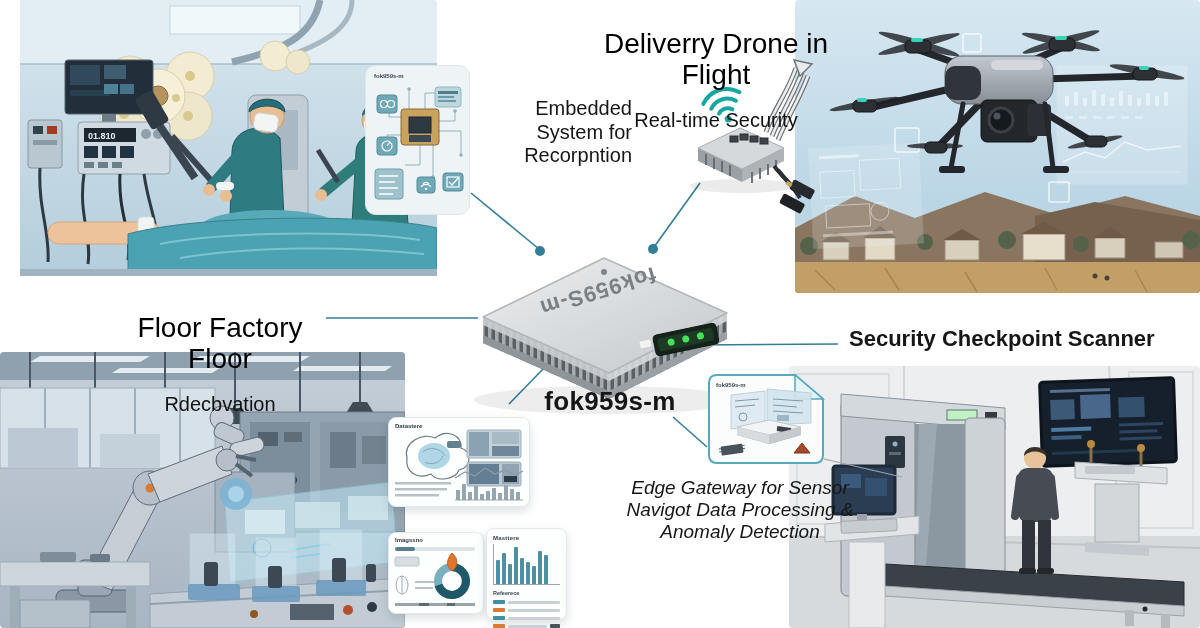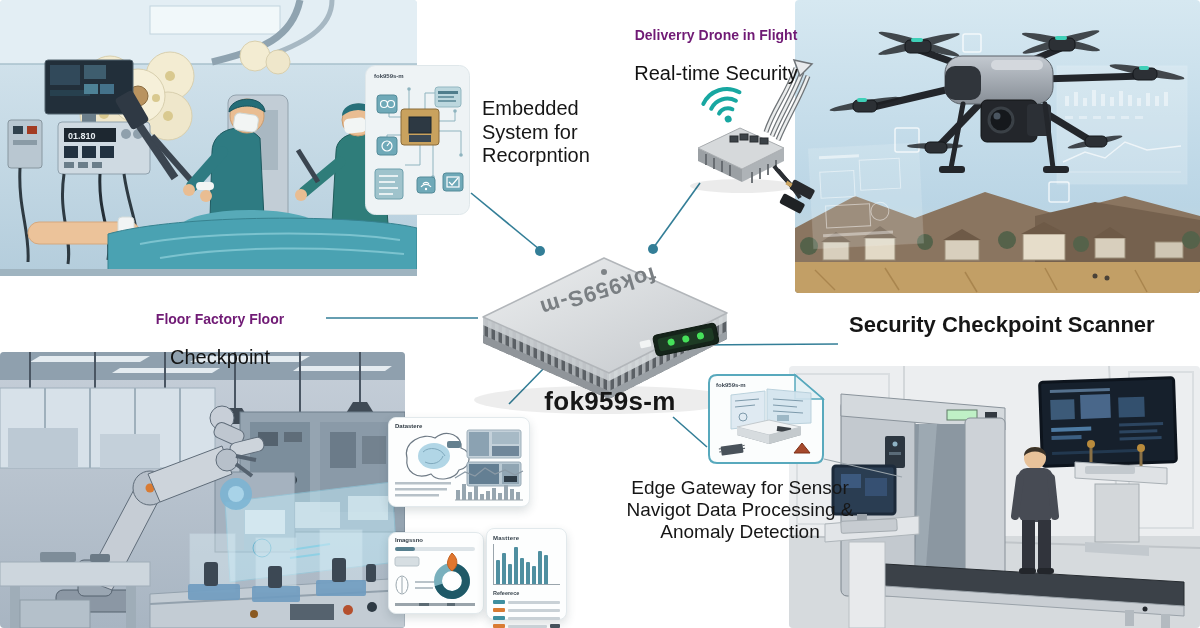--- a/index.html
+++ b/index.html
@@ -1,28 +1,28 @@
 <!DOCTYPE html>
 <html><head>
 <meta charset="utf-8">
 <style>
   html,body{margin:0;padding:0;background:#e8e8e8;}
   .stage{position:relative;width:1200px;height:628px;background:#ffffff;overflow:hidden;
          font-family:"Liberation Sans",sans-serif;color:#161616;}
   .scene{position:absolute;z-index:1;border-radius:4px;overflow:hidden;}
   .card{position:absolute;z-index:20;}
-  .lbl{position:absolute;z-index:30;white-space:pre-line;}
+  .lbl{position:absolute;z-index:30;white-space:pre-line;text-align:right;}
   .overlay{position:absolute;left:0;top:0;z-index:15;pointer-events:none;}
-  .t-title{font-weight:700;font-size:14px;line-height:1.12;color:#701a75;}
+  .t-title{font-weight:400;font-size:28px;line-height:1.12;color:#000000;}
   .t-sub{font-weight:500;font-size:20px;line-height:1.12;color:#121212;}
   .lbl-drone{left:596px;top:10px;width:240px;text-align:center;}
   .lbl-embedded{left:482px;top:97px;width:150px;font-weight:500;font-size:20px;line-height:1.18;}
   .lbl-factory{left:105px;top:294px;width:230px;text-align:center;}
-  .lbl-security{left:849px;top:312px;font-weight:700;font-size:22px;}
-  .lbl-gateway{left:622px;top:477px;width:236px;text-align:center;font-weight:500;font-size:19px;line-height:1.16;}
+  .lbl-security{left:849px;top:326px;font-weight:700;font-size:22px;}
+  .lbl-gateway{left:622px;top:477px;width:236px;text-align:center;font-weight:500;font-size:19px;line-height:1.16;font-style:italic;}
   .lbl-caption{left:540px;top:386px;width:140px;text-align:center;font-weight:700;font-size:26px;letter-spacing:.3px;}
   .wcard{background:#fdfefe;border:1px solid #e2e9ec;border-radius:8px;
          box-shadow:0 4px 10px rgba(40,60,70,.16);}
   .microtitle{display:block;font-weight:700;font-size:6px;color:#34404a;letter-spacing:.2px;}
   
   .card-bars{left:486px;top:528px;width:81px;height:92px;padding:6px;box-sizing:border-box;}
   .minichart{display:flex;align-items:flex-end;gap:2px;height:40px;margin-top:3px;
              border-left:1px solid #9aa5ac;border-bottom:1px solid #9aa5ac;padding-left:2px;}
   .mbar{width:4px;background:#4f8fa0;border-radius:1px 1px 0 0;}
   .legend-title{display:block;margin-top:5px;font-weight:700;font-size:5.5px;color:#3a454e;}
@@ -30,21 +30,21 @@
   .chip{width:12px;height:4px;border-radius:1px;flex:0 0 auto;}
   .chip.teal{background:#3f8fa0;} .chip.orange{background:#d97b33;}
   .lline{flex:1;height:3px;background:#c9d1d6;border-radius:1px;}
   .ldark{width:10px;height:4px;background:#46525c;border-radius:1px;flex:0 0 auto;}
 </style>
 </head>
 <body>
 
 <div class="stage">
 
-  <div class="scene" style="left:0;top:0;width:417px;height:280px;">
+  <div class="scene" style="left:0;top:0;width:417px;height:280px;padding-left:20px;">
     <svg width="417" height="276" viewBox="0 0 417 276">
       <defs>
         <linearGradient id="sg1" x1="0" y1="0" x2="0" y2="1">
           <stop offset="0" stop-color="#d8e7ef"></stop>
             <stop offset="1" stop-color="#b4cddc"></stop>
         </linearGradient>
       </defs>
       <rect width="417" height="276" fill="url(#sg1)"></rect>
       <rect x="0" y="0" width="417" height="64" fill="#e3eef4"></rect>
       <rect x="150" y="6" width="130" height="28" fill="#f1f8fa" stroke="#c2d4de"></rect>
@@ -785,21 +785,21 @@
     <span class="t-title" style="display:block;">Deliverry Drone in Flight</span>
     <span class="t-sub" style="display:block;">Real-time Security</span>
   </div>
 
   <div class="lbl lbl-embedded">Embedded
 System for
 Recorpntion</div>
 
   <div class="lbl lbl-factory">
     <span class="t-title" style="display:block;">Floor Factory Floor</span>
-    <span class="t-sub" style="display:block;">Checkpoint</span>
+    <span class="t-sub" style="display:block;">Rdecbvation</span>
   </div>
 
   <div class="lbl lbl-security">Security Checkpoint Scanner</div>
 
   <div class="lbl lbl-gateway">Edge Gateway for Sensor
 Navigot Data Processing &amp;
 Anomaly Detection</div>
 
   <div class="lbl lbl-caption">fok959s-m</div>
 

